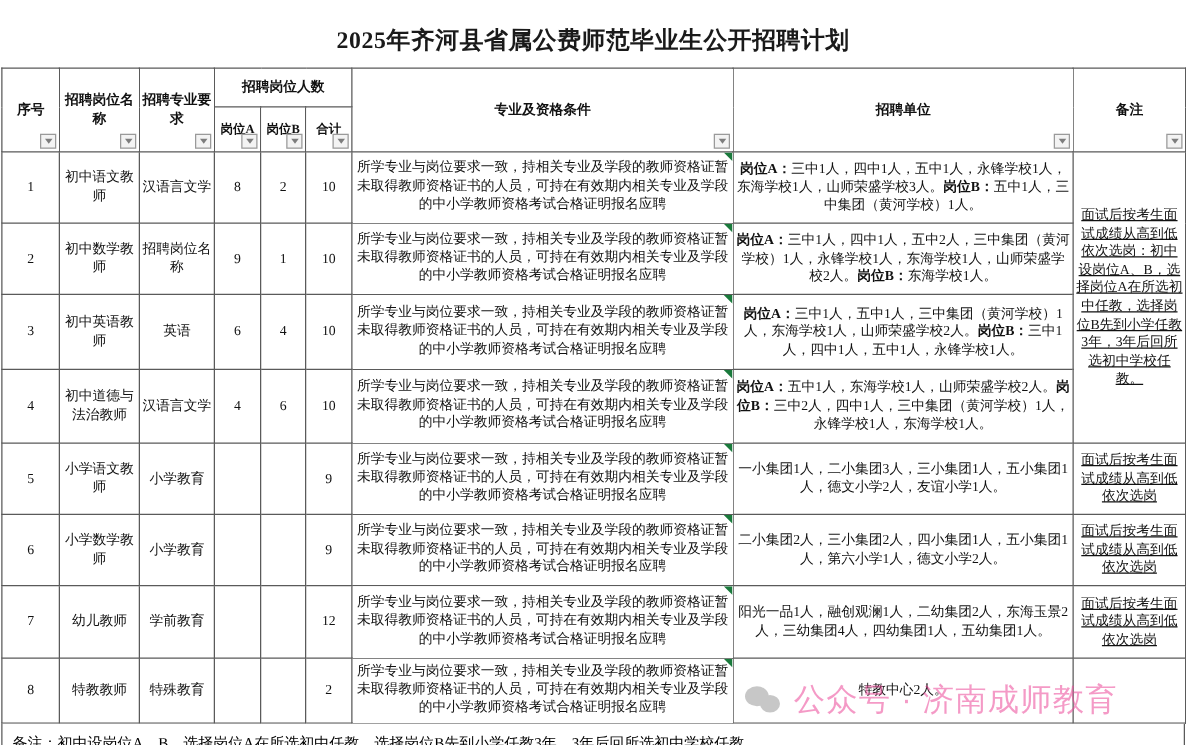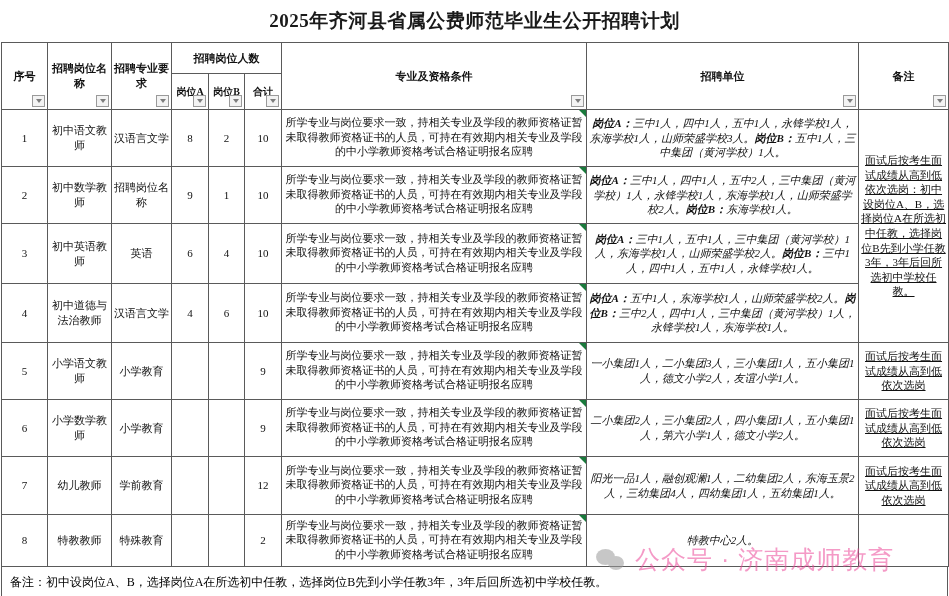--- a/index.html
+++ b/index.html
@@ -18,20 +18,21 @@
 
   
   #doc-title {
     height: 42px;
     line-height: 42px;
     text-align: center;
     font-size: 19px;
     font-weight: bold;
     letter-spacing: 0.5px;
     color: #1a1a1a;
+    margin-top: 12px;
   }
 
   
   #plan-table {
     border-collapse: collapse;
     width: 947px;
     margin: 0 1px;
     table-layout: fixed;
   }
   #plan-table th,
@@ -90,21 +91,21 @@
     border-right: 3px solid transparent;
     border-top: 4px solid #7d7d7d;
   }
 
   
   td.cell-idx   { font-size: 12px; }
   td.cell-post  { font-size: 12px; }
   td.cell-major { font-size: 12px; }
   td.cell-num   { font-size: 12px; }
   td.cell-qual  { font-size: 10.5px; line-height: 1.45; padding: 2px 4px; }
-  td.cell-unit  { font-size: 10.5px; line-height: 1.45; padding: 2px 5px; text-align: justify; text-align-last: center; font-style: italic; }
+  td.cell-unit  { font-size: 10.5px; line-height: 1.45; padding: 2px 5px; text-align: justify; text-align-last: center; }
   td.cell-note  { font-size: 10.5px; line-height: 1.5; padding: 2px 3px; text-decoration: underline; }
   td.cell-unit b { font-weight: bold; }
 
   
   .flag-cell { position: relative; font-family: Liberation Mono, monospace; }
   .corner-flag {
     position: absolute;
     top: 0; right: 0;
     width: 0; height: 0;
     border-top: 7px solid #1a7a3c;

